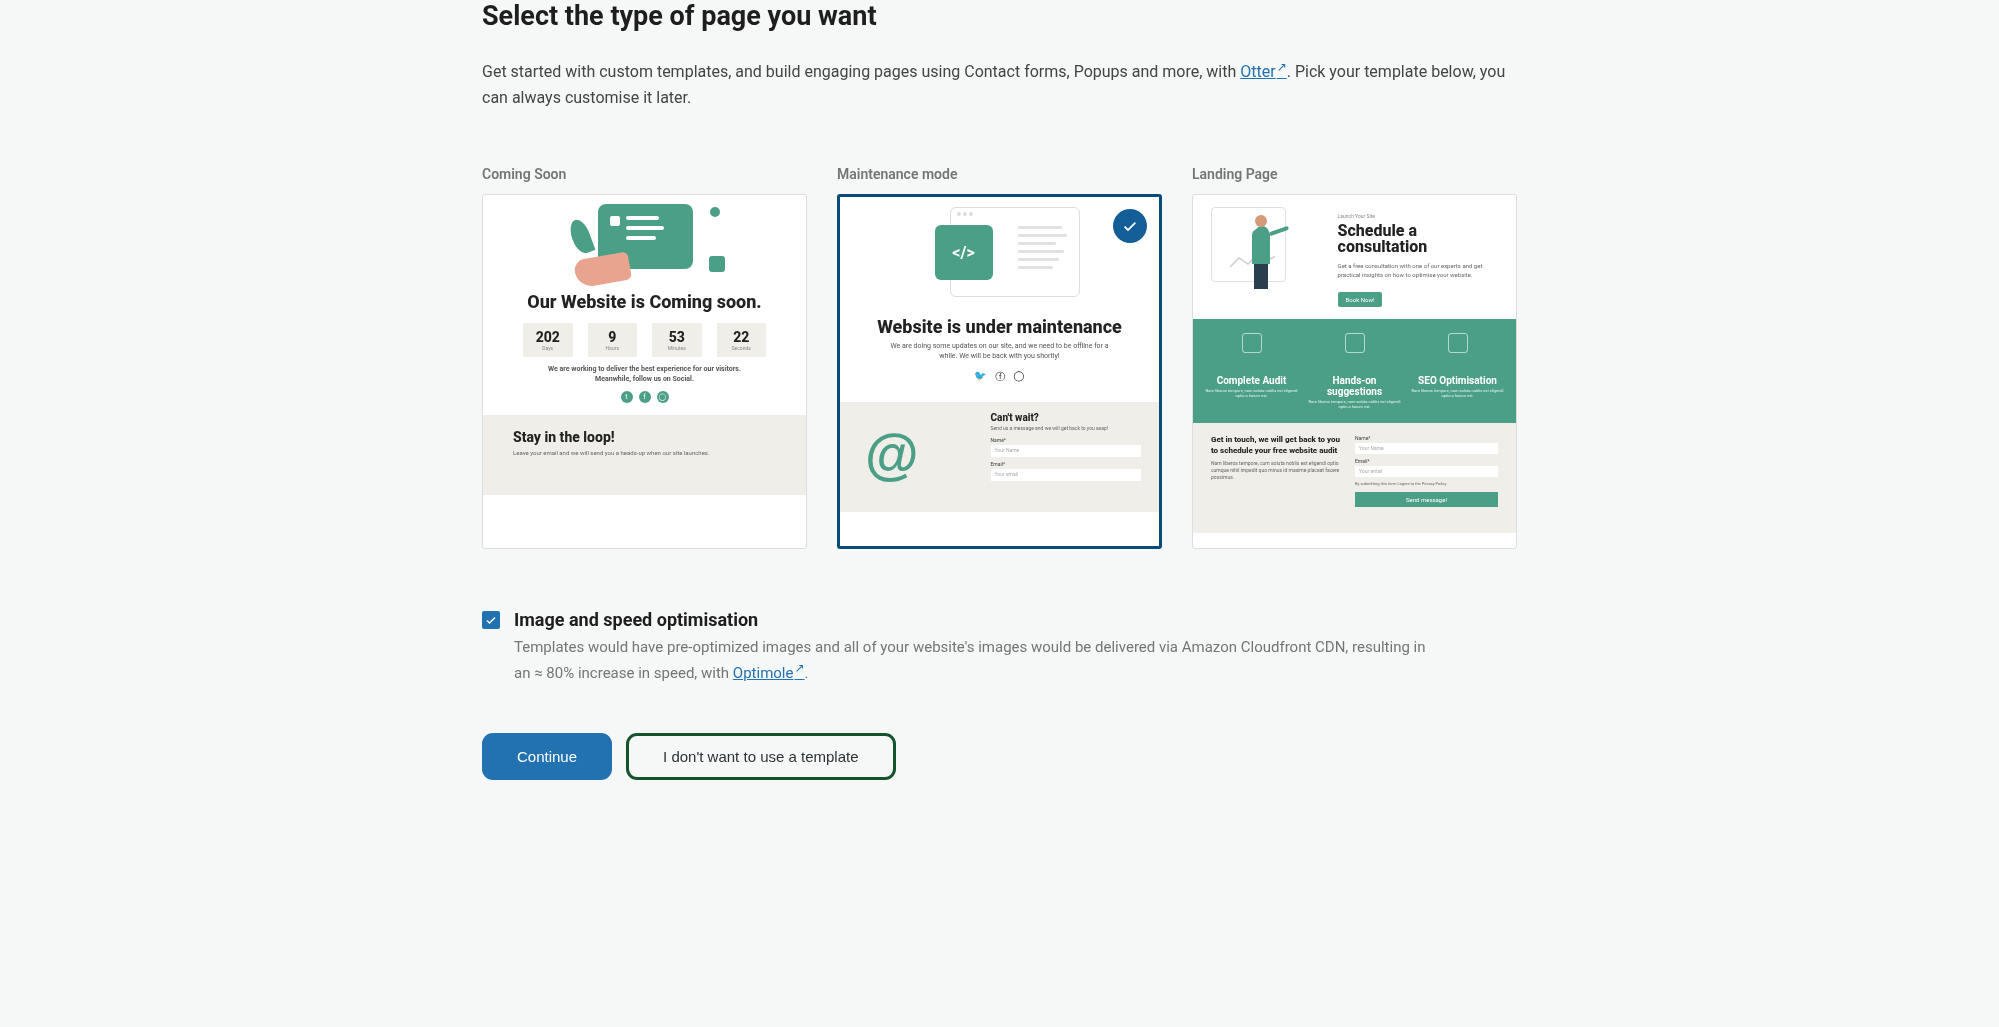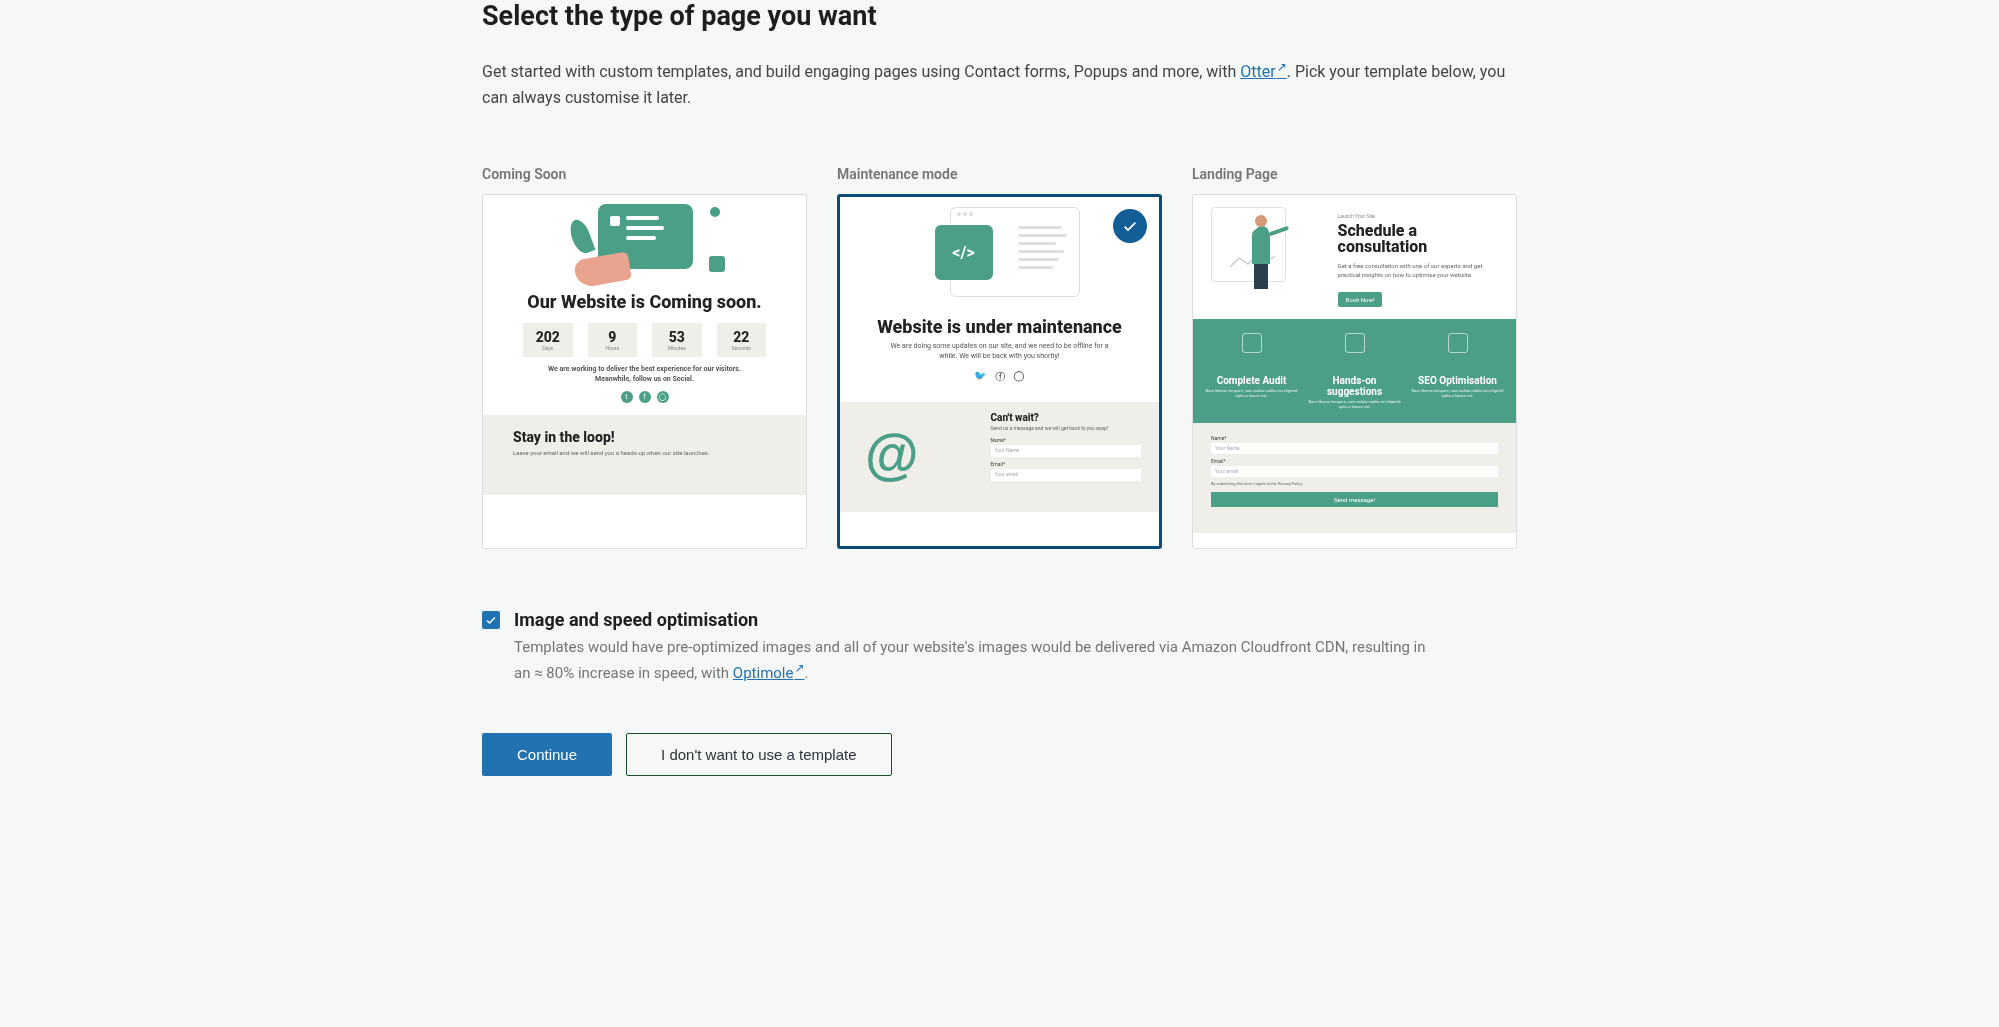--- a/index.html
+++ b/index.html
@@ -155,25 +155,25 @@
   cursor:pointer;
 }
 .checkbox svg { width:12px; height:12px; fill:#fff;}
 .opt-title { font-size:18px; font-weight:700; color:#1e1e1e;}
 .opt-desc { font-size:15px; color:#757575; line-height:1.55; margin-left:32px; max-width:920px;}
 .opt-desc a { color:#2271b1; text-decoration:underline;}
 
 
 .buttons { display:flex; gap:14px; margin-top:48px;}
 .btn {
-  padding: 12px 34px; font-size:15px; font-weight:500; border-radius:2px; cursor:pointer;
+  padding: 12px 34px; font-size:15px; font-weight:500; border-radius:11px; cursor:pointer;
   border:1px solid transparent; text-align:center;
 }
 .btn-primary { background:#2271b1; color:#fff;}
-.btn-secondary { background:#f6f7f7; color:#2c3338; border:1px solid #14532d;}
+.btn-secondary { background:#f6f7f7; color:#2c3338; border:3px solid #14532d;}
 </style>
 </head>
 <body>
 
 <div class="container">
   <h1 class="heading">Select the type of page you want</h1>
   <p class="subtext">
     <span>Get started with custom templates, and build engaging pages using Contact forms, Popups and more, with </span><a href="#"><span>Otter</span><span class="ext-icon">↗</span></a><span>. Pick your template below, you can always customise it later.</span>
   </p>
 
@@ -311,20 +311,24 @@
               <div class="t3-feat-title">Hands-on suggestions</div>
               <div class="t3-feat-text">Nam liberos tempore, nam soluta noblis est eligendi optio a harum est.</div>
             </div>
           <div class="t3-feat">
               <div class="t3-feat-icon"></div>
               <div class="t3-feat-title">SEO Optimisation</div>
               <div class="t3-feat-text">Nam liberos tempore, nam soluta noblis est eligendi optio a harum est.</div>
             </div>
         </div>
         <div class="t3-contact">
+          <div class="t3-contact-left">
+            <div class="t3-contact-title">Get in touch, we will get back to you to schedule your free website audit</div>
+            <div class="t3-contact-note">Nam liberos tempore, cum soluta noblis est eligendi optio cumque nihil impedit quo minus id maxime placeat facere possimus.</div>
+          </div>
           <div class="t3-contact-right">
             <div class="t3-c-lbl">Name*</div>
             <div class="t3-c-field">Your Name</div>
             <div class="t3-c-lbl">Email*</div>
             <div class="t3-c-field">Your email</div>
             <div class="t3-consent">By submitting this form I agree to the Privacy Policy</div>
             <div class="t3-send">Send message!</div>
           </div>
         </div>
       </div>

